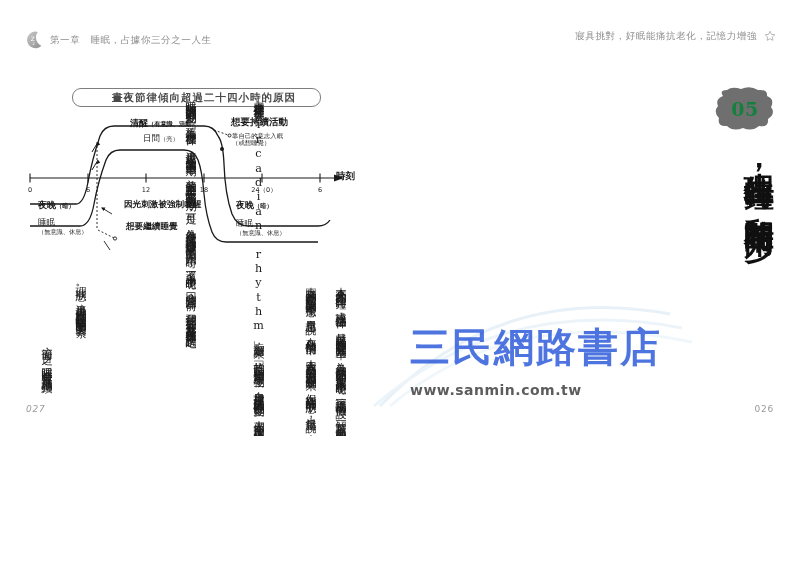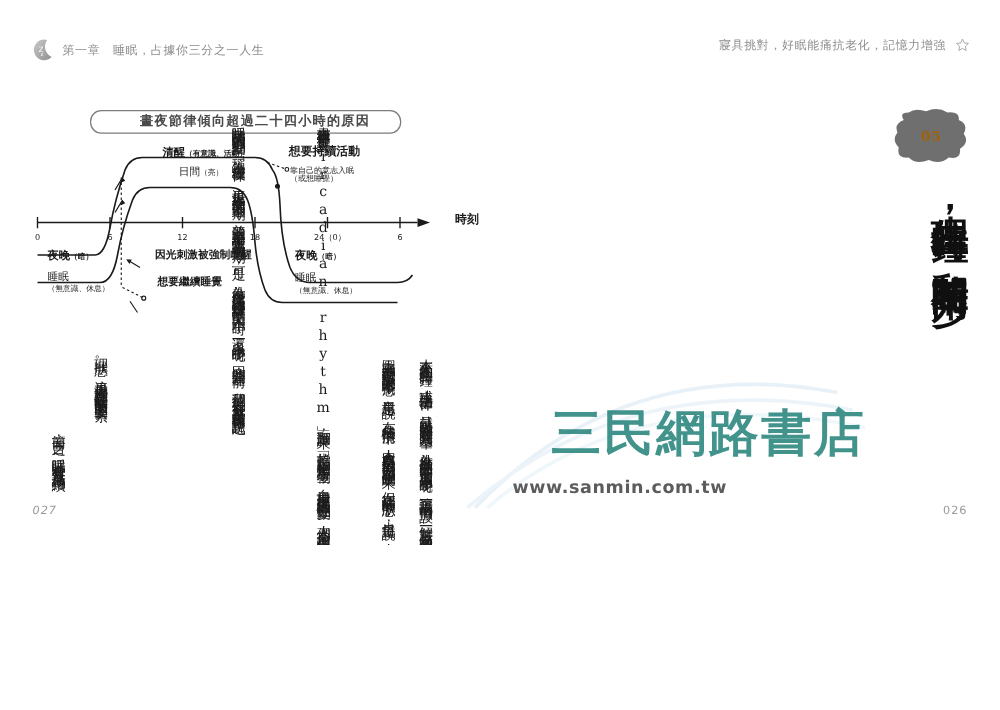--- a/index.html
+++ b/index.html
@@ -95,22 +95,22 @@
     height: 46px;
   }
   .chap-badge svg { display: block; }
   .chap-num {
     position: absolute;
     left: 0; top: 0;
     width: 62px; height: 46px;
     display: flex;
     align-items: center;
     justify-content: center;
-    color: #a16207;
-    font-size: 11px;
+    color: #15803d;
+    font-size: 19px;
     font-weight: bold;
     font-family: "DejaVu Serif", "Liberation Serif", serif;
     letter-spacing: 0.5px;
   }
   .chap-title {
     position: absolute;
     right: 26px;
     top: 148px;
     height: 300px;
     writing-mode: vertical-rl;
@@ -142,26 +142,25 @@
     left: 410px;
     bottom: 38px;
     width: 330px;
     pointer-events: none;
     user-select: none;
   }
   .wm-cjk {
     font-family: "DejaVu Serif", "Liberation Serif", serif;
     font-size: 40px;
     font-weight: bold;
-    color: #0f766e;
+    color: #1d4ed8;
     opacity: 0.78;
     letter-spacing: 2px;
     white-space: nowrap;
     line-height: 1;
-    margin-left: 31px;
   }
   .wm-url {
     font-family: "DejaVu Sans", "Liberation Sans", sans-serif;
     font-size: 14px;
     font-weight: bold;
     color: #404040;
     opacity: 0.85;
     letter-spacing: 0.5px;
     margin-top: 15px;
     white-space: nowrap;
@@ -285,21 +284,21 @@
 
     <div class="fig-lab" style="left:218px; top:137px; font-size:8.5px;">
       <div>睡眠</div>
       <div class="small">（無意識、休息）</div>
     </div>
 
     <div class="fig-lab lab-bold" style="left:106px; top:118px; font-size:8.6px;">因光刺激被強制喚醒</div>
 
     <div class="fig-lab lab-bold" style="left:108px; top:140px; font-size:8.6px;">想要繼續睡覺</div>
 
-    <div class="fig-lab lab-bold" style="left:318px; top:89px; font-size:9.5px;margin-left:28px;">時刻</div>
+    <div class="fig-lab lab-bold" style="left:318px; top:89px; font-size:9.5px;">時刻</div>
   </div>
 
   <div class="chap-badge">
     <svg viewBox="0 0 62 46" width="62" height="46">
       <path d="M9 10 Q5 4 13 4 Q18 0 27 3 Q36 -1 44 4 Q54 3 53 10
                Q61 13 57 21 Q62 28 54 33 Q55 42 45 40 Q38 46 29 42
                Q19 46 13 40 Q3 41 5 32 Q-1 26 4 20 Q1 13 9 10 Z" fill="#6f6f6f"></path>
     </svg>
     <div class="chap-num">05</div>
   </div>

